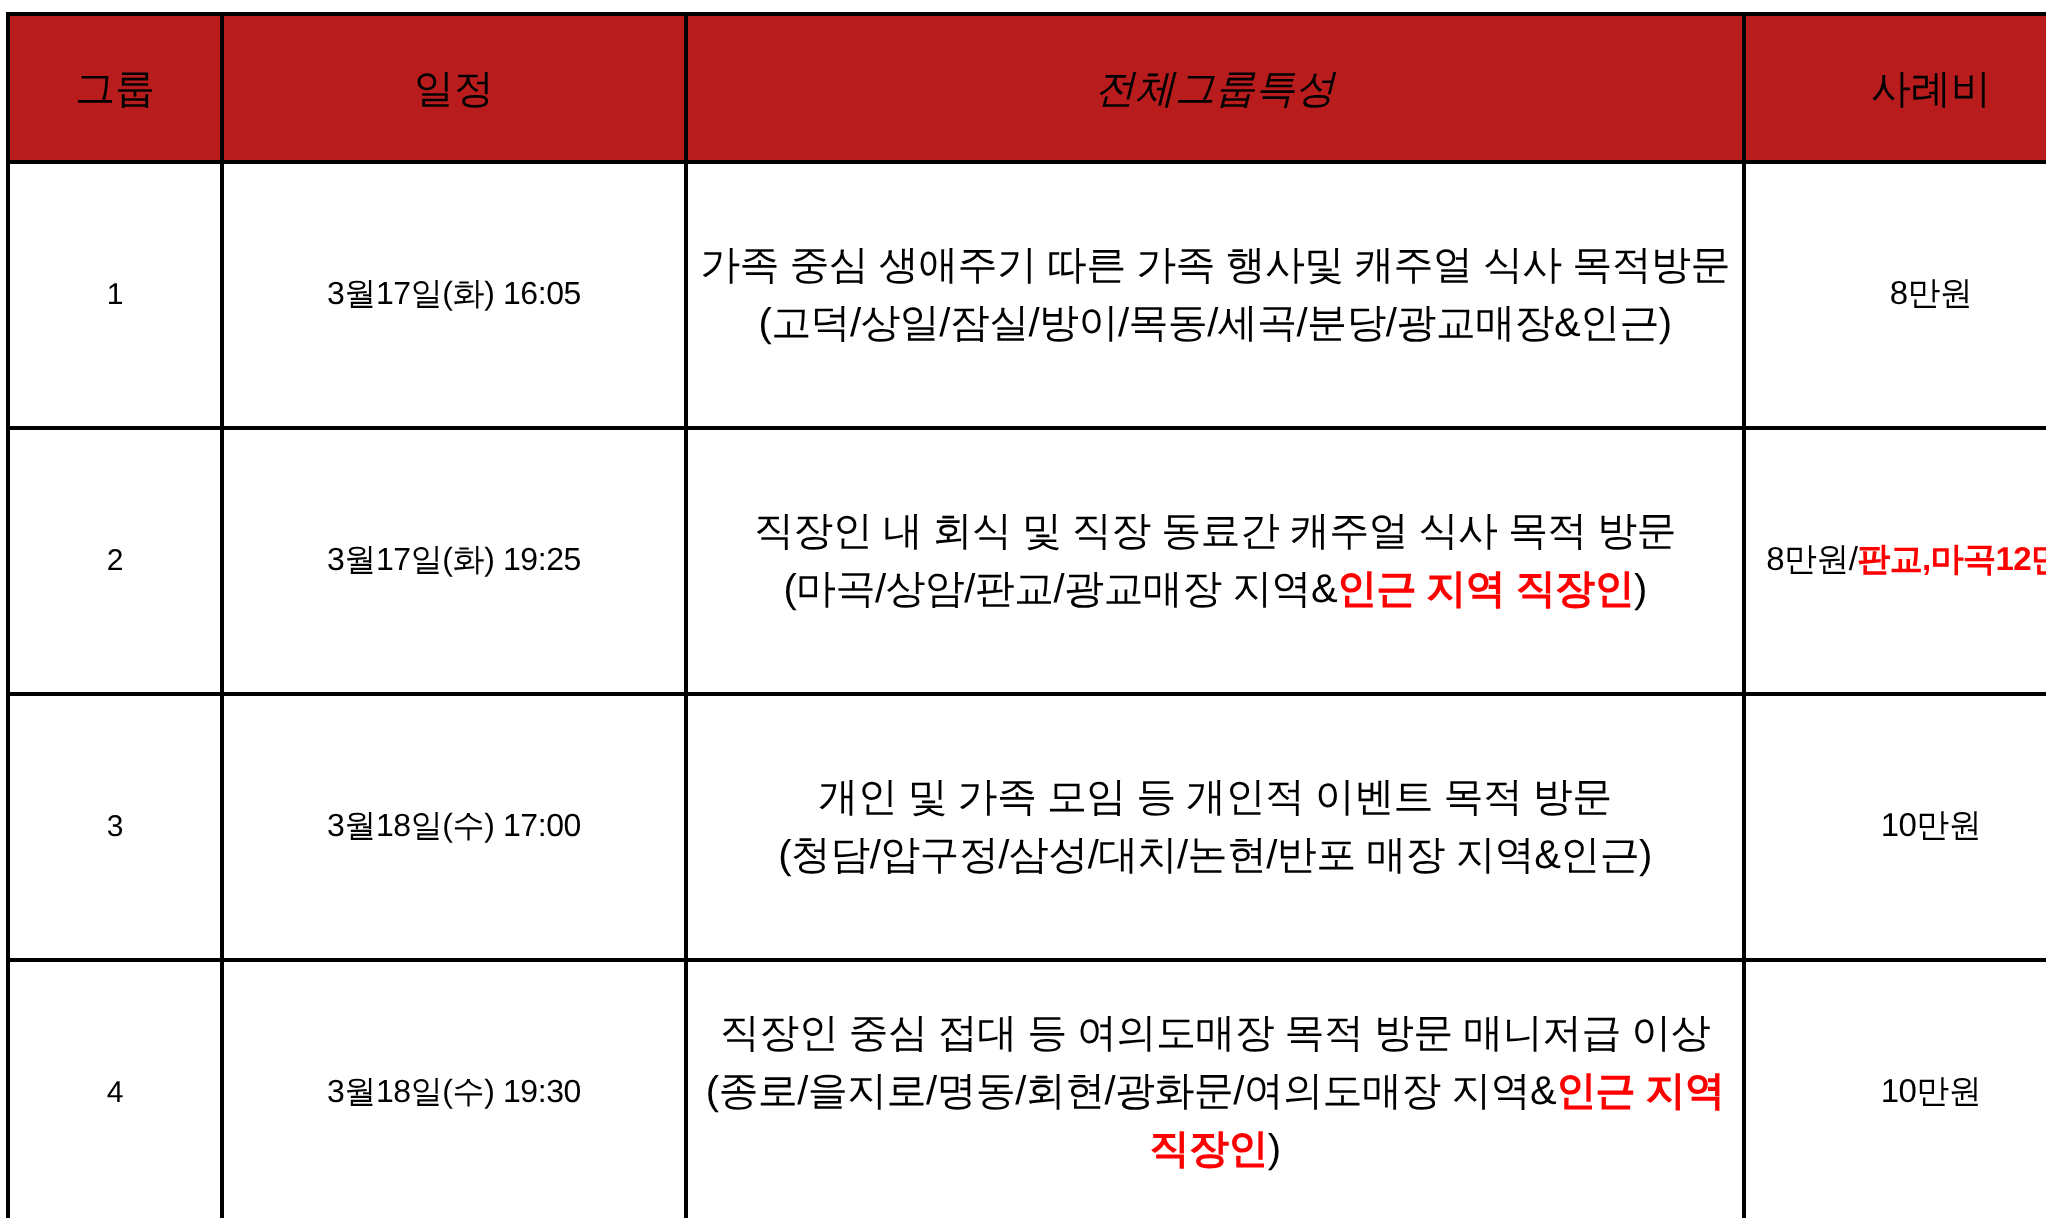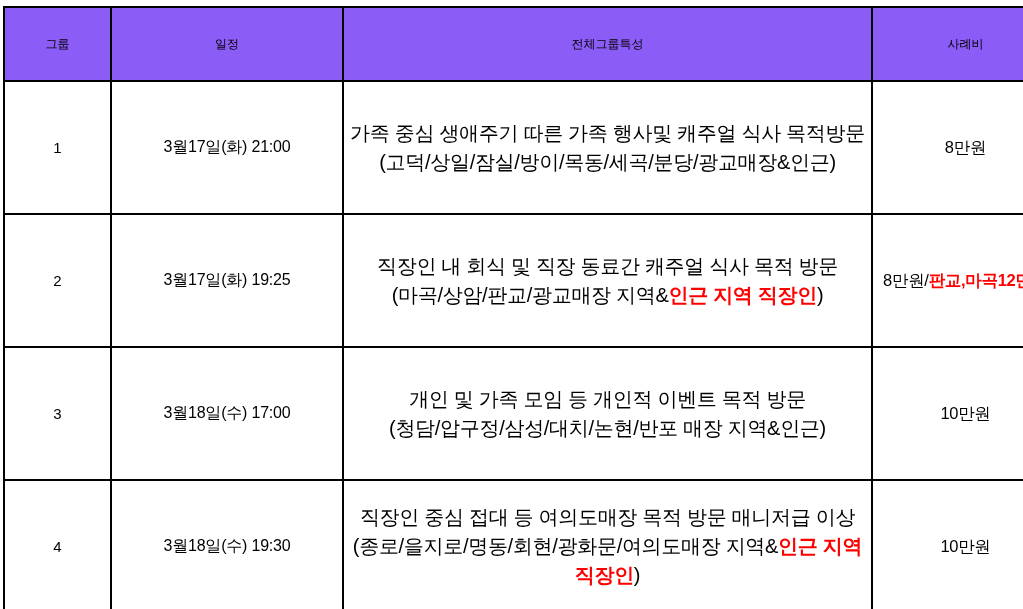--- a/index.html
+++ b/index.html
@@ -30,28 +30,28 @@
   table.group-table td,
   table.group-table th {
     border: 2px solid #000000;
     padding: 2px 4px;
     text-align: center;
     vertical-align: middle;
     color: #000000;
     font-weight: normal;
   }
   thead th {
-    background: #8b5cf6;
-    font-size: 12px;
+    background: #b91c1c;
+    font-size: 20px;
     font-weight: bold;
     height: 68px;
   }
   .col-group  { width: 97px; }
   .col-sched  { width: 222px; }
-  .col-desc   { width: 519px; }
+  .col-desc   { width: 519px; font-style: italic; }
   .col-fee    { width: 177px; }
 
   tbody tr { height: 133px; }
 
   td.cell-group {
     font-size: 15px;
     font-weight: bold;
   }
   td.cell-sched {
     font-size: 16px;
@@ -84,21 +84,21 @@
         <th class="col-group">그룹</th>
         <th class="col-sched">일정</th>
         <th class="col-desc">전체그룹특성</th>
         <th class="col-fee">사례비</th>
       </tr>
     </thead>
     <tbody>
 
       <tr>
         <td class="cell-group">1</td>
-        <td class="cell-sched">3월17일(화) 21:00</td>
+        <td class="cell-sched">3월17일(화) 16:05</td>
         <td class="cell-desc">
           <span class="desc-line">가족 중심 생애주기 따른 가족 행사및 캐주얼 식사 목적방문</span>
           <span class="desc-line"><span>(고덕/상일/잠실/방이/목동/세곡/분당/광교매장&amp;인근)</span><span class="hl"></span><span></span></span>
         </td>
         <td class="cell-fee"><span>8만원</span><span class="hl"></span></td>
       </tr>
 
       <tr>
         <td class="cell-group">2</td>
         <td class="cell-sched">3월17일(화) 19:25</td>

